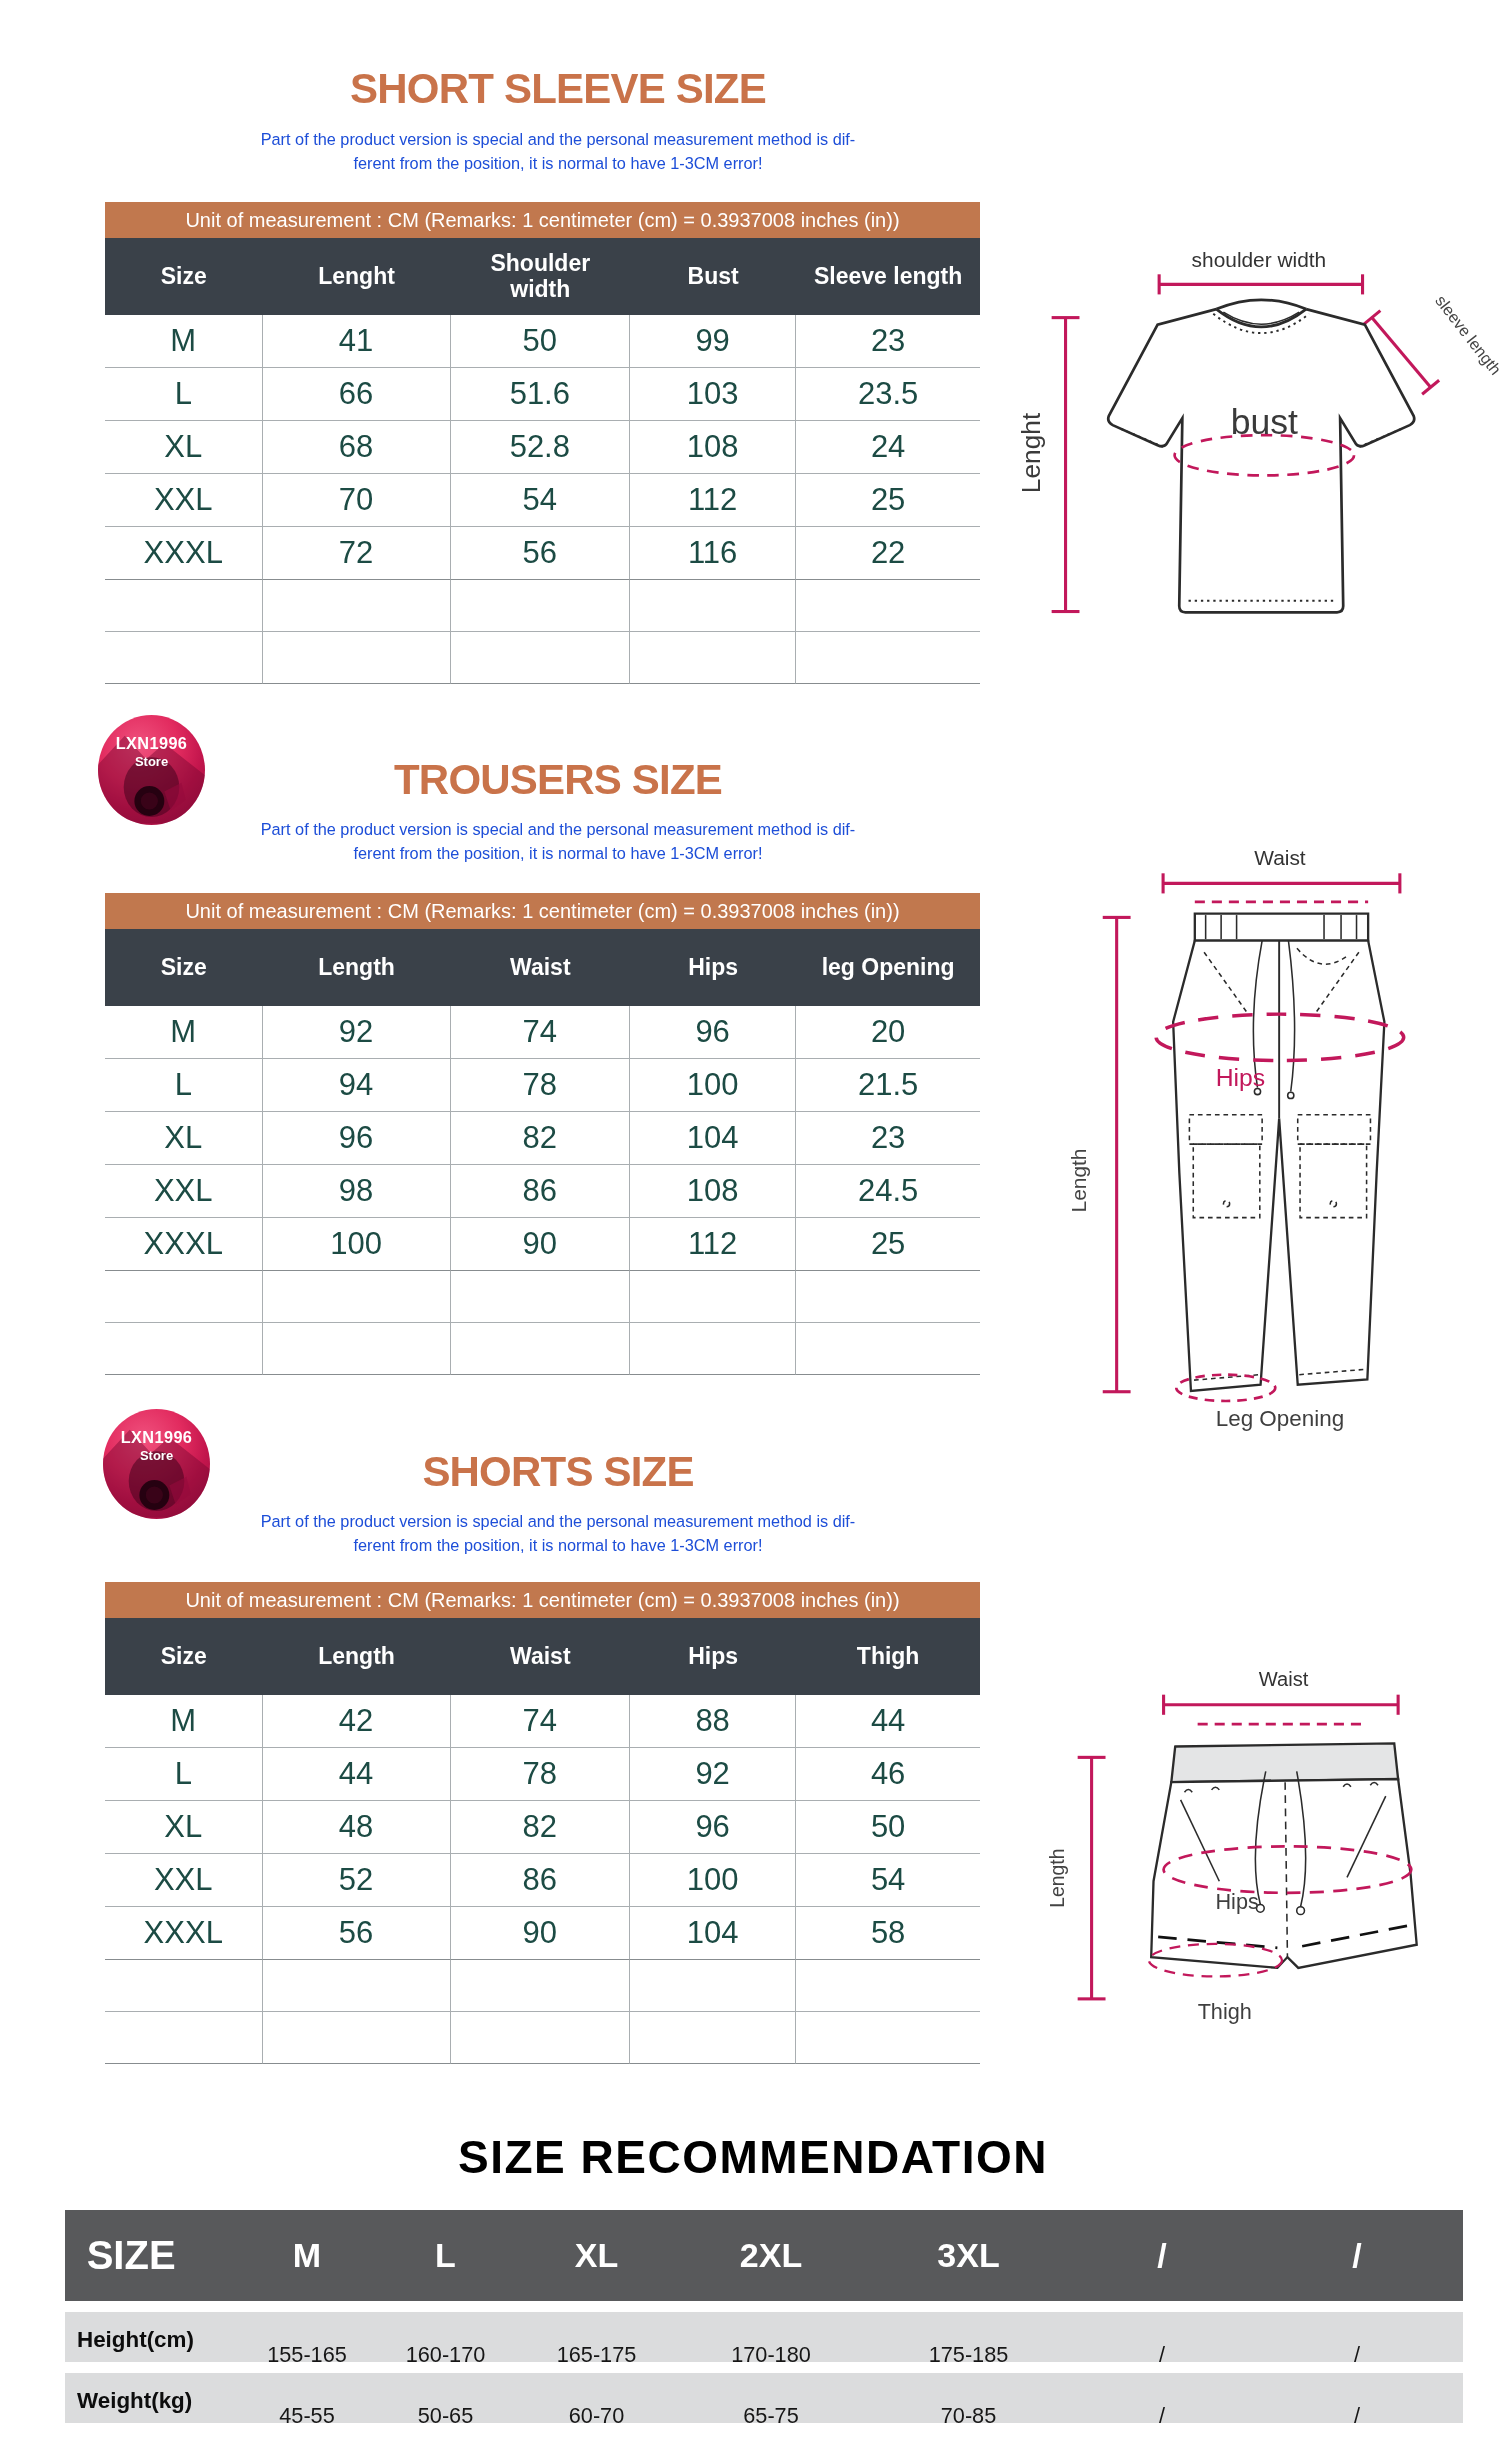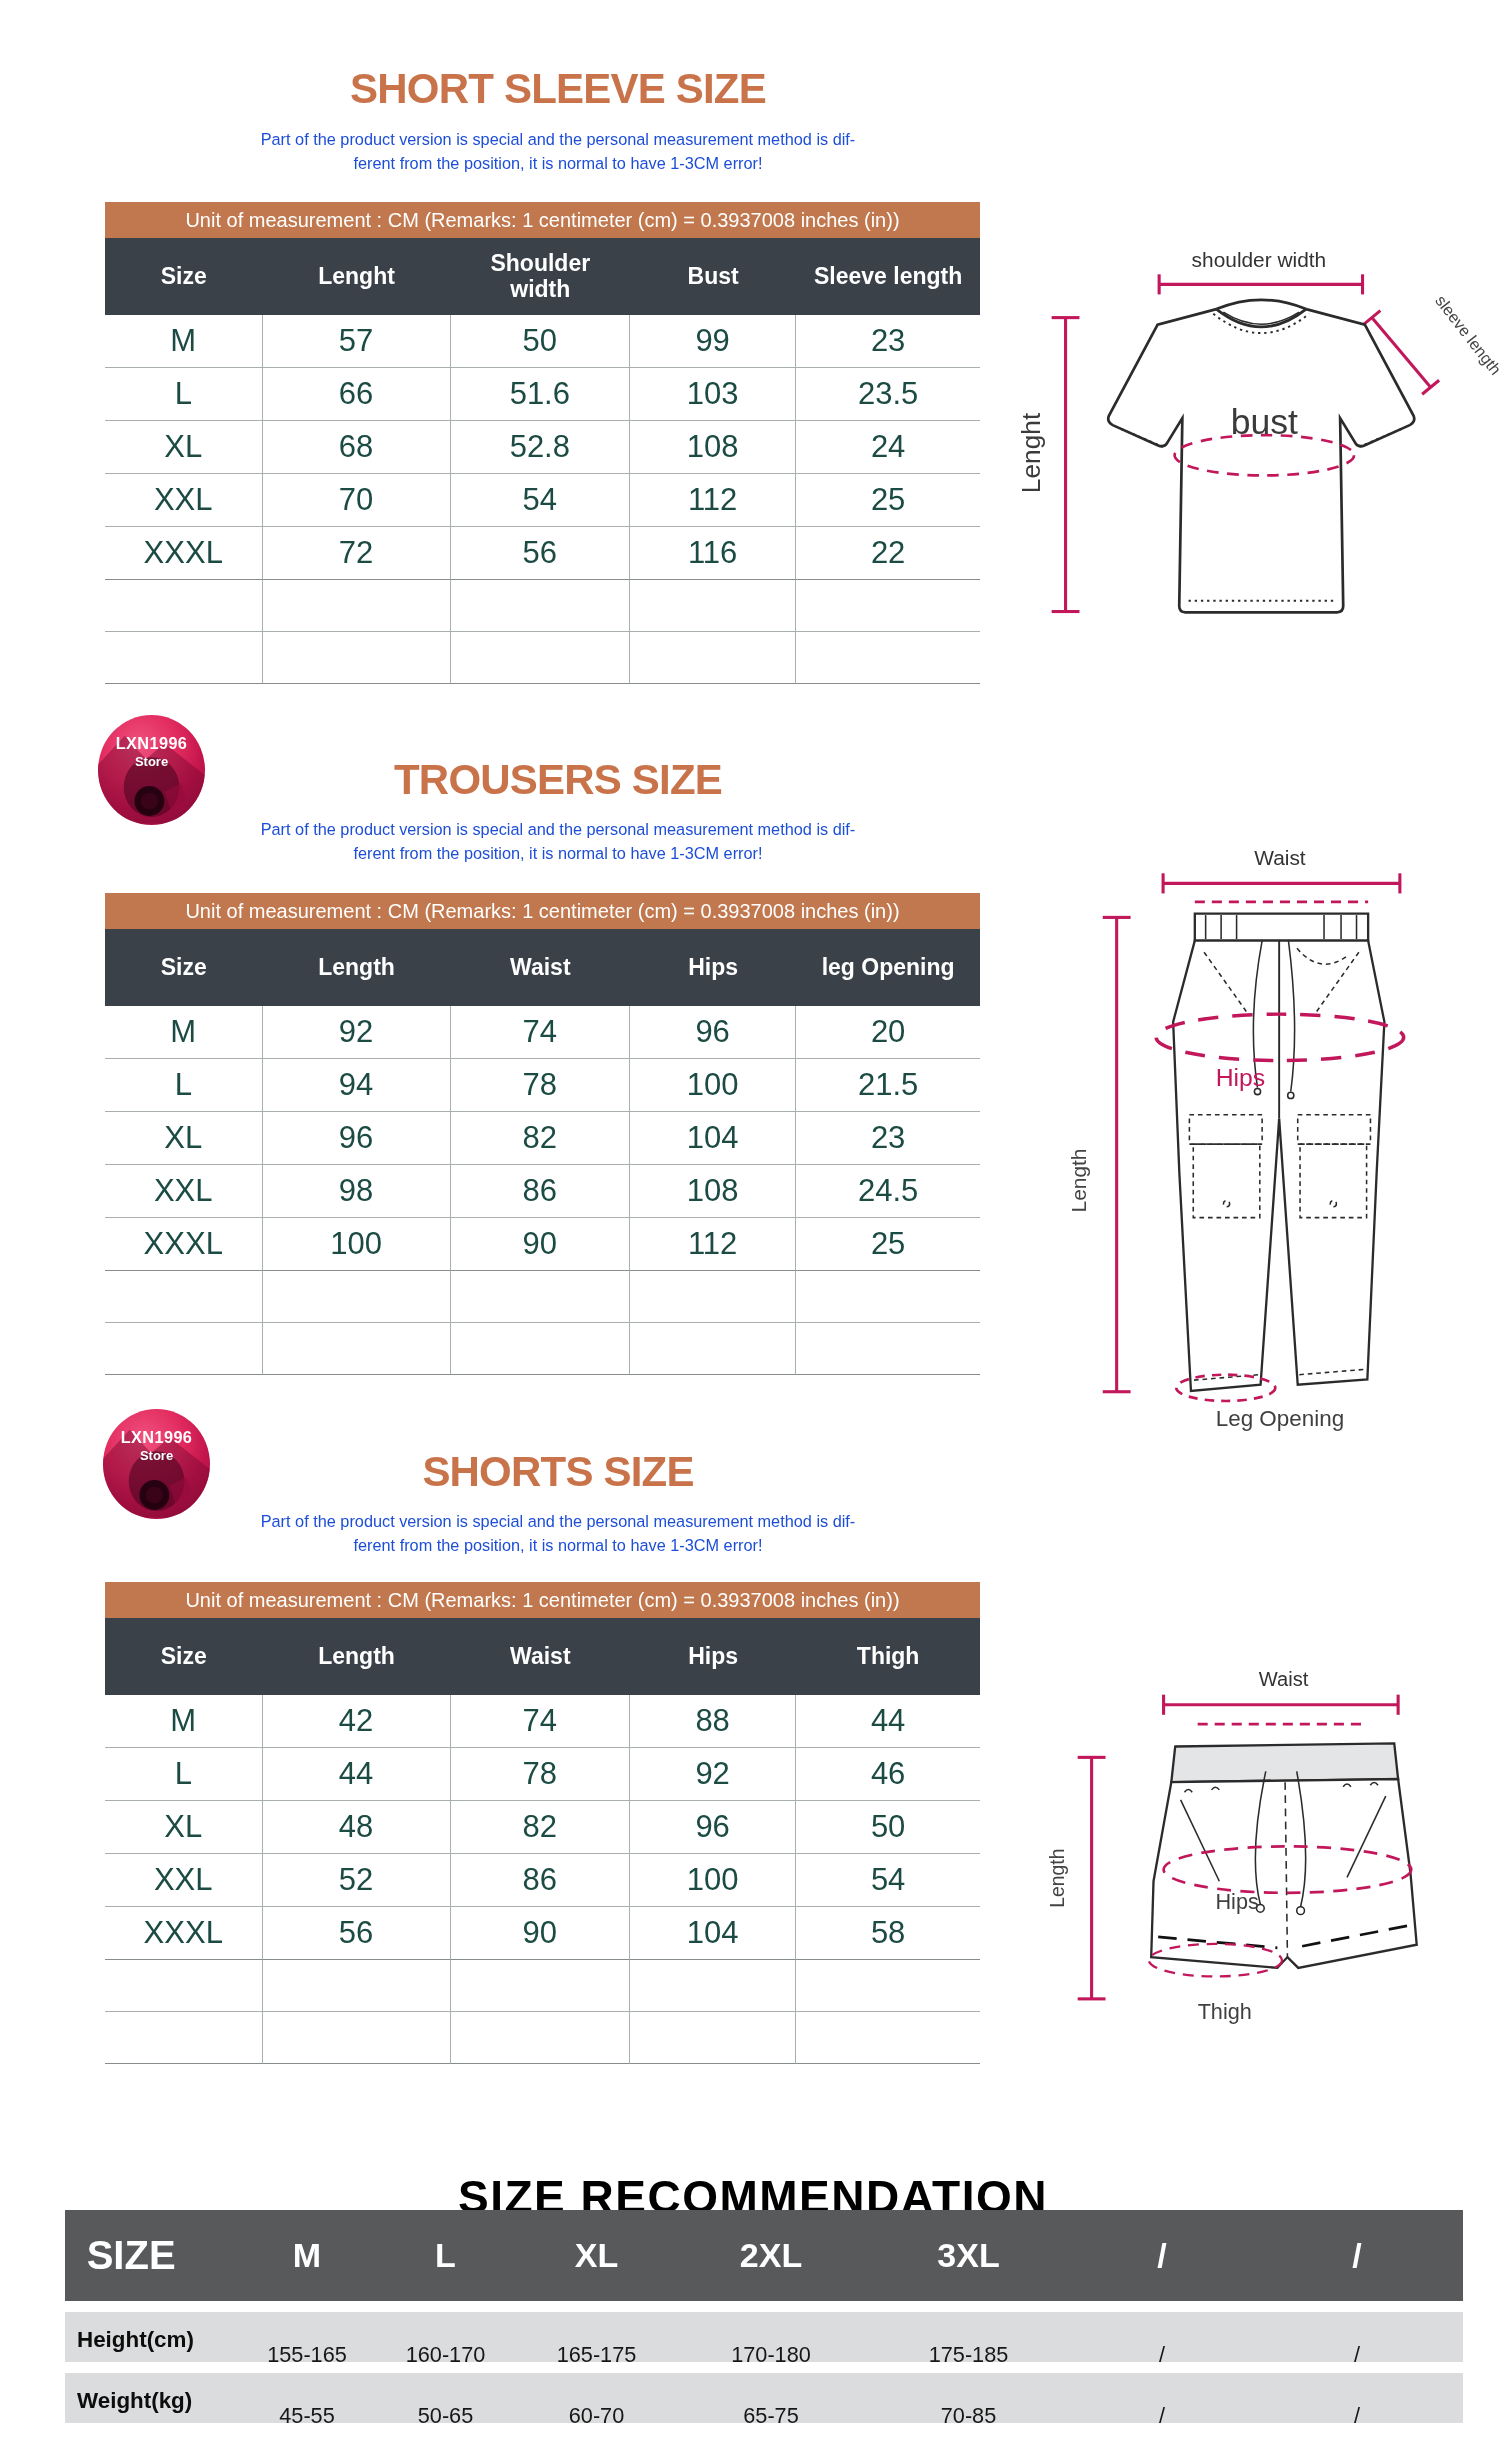--- a/index.html
+++ b/index.html
@@ -36,21 +36,21 @@
   .logo .lg-txt{position:absolute;left:0;top:18.6px;width:100%;text-align:center;color:#fff;}
   .logo .l1{font-size:16.3px;font-weight:bold;letter-spacing:0.4px;}
   .logo .l2{font-size:13px;font-weight:bold;margin-top:1.5px;}
 
   
   .diagram{position:absolute;}
   .pink{stroke:#C2185B;}
 
   
   .rec-title{position:absolute;left:0;top:2130px;width:1506px;text-align:center;
-             font-size:46px;font-weight:bold;letter-spacing:1.5px;color:#000;margin-top:40px;}
+             font-size:46px;font-weight:bold;letter-spacing:1.5px;color:#000;}
   .rec-table{position:absolute;left:65px;top:2210px;width:1398px;}
   .rec-head{display:grid;grid-template-columns:173px 138px 139px 163px 186px 209px 178px 212px;
             height:91px;background:#58595B;color:#fff;align-items:center;}
   .rec-hcell{font-size:34px;font-weight:bold;text-align:center;}
   .rec-hcell.first{font-size:40px;text-align:left;padding-left:21.7px;}
   .rec-row{display:grid;grid-template-columns:173px 138px 139px 163px 186px 209px 178px 212px;
            height:50px;background:#DBDCDD;margin-top:10.8px;align-items:center;}
   .rec-label{font-size:22.4px;font-weight:bold;color:#0d0d0d;text-align:left;padding-left:12px;}
   .rec-val{font-size:21.7px;color:#161616;text-align:center;margin-top:30px;}
 </style>
@@ -68,21 +68,21 @@
   <div class="size-table" style="left:105px;top:238px">
       <div class="t-head">
         <div class="t-hcell c0">Size</div>
         <div class="t-hcell c1">Lenght</div>
         <div class="t-hcell c2">Shoulder width</div>
         <div class="t-hcell c3">Bust</div>
         <div class="t-hcell c4">Sleeve length</div>
       </div>
       <div class="t-row">
         <div class="t-cell c0">M</div>
-        <div class="t-cell c1">57</div>
+        <div class="t-cell c1">41</div>
         <div class="t-cell c2">50</div>
         <div class="t-cell c3">99</div>
         <div class="t-cell c4">23</div>
       </div>
       <div class="t-row">
         <div class="t-cell c0">L</div>
         <div class="t-cell c1">66</div>
         <div class="t-cell c2">51.6</div>
         <div class="t-cell c3">103</div>
         <div class="t-cell c4">23.5</div>

